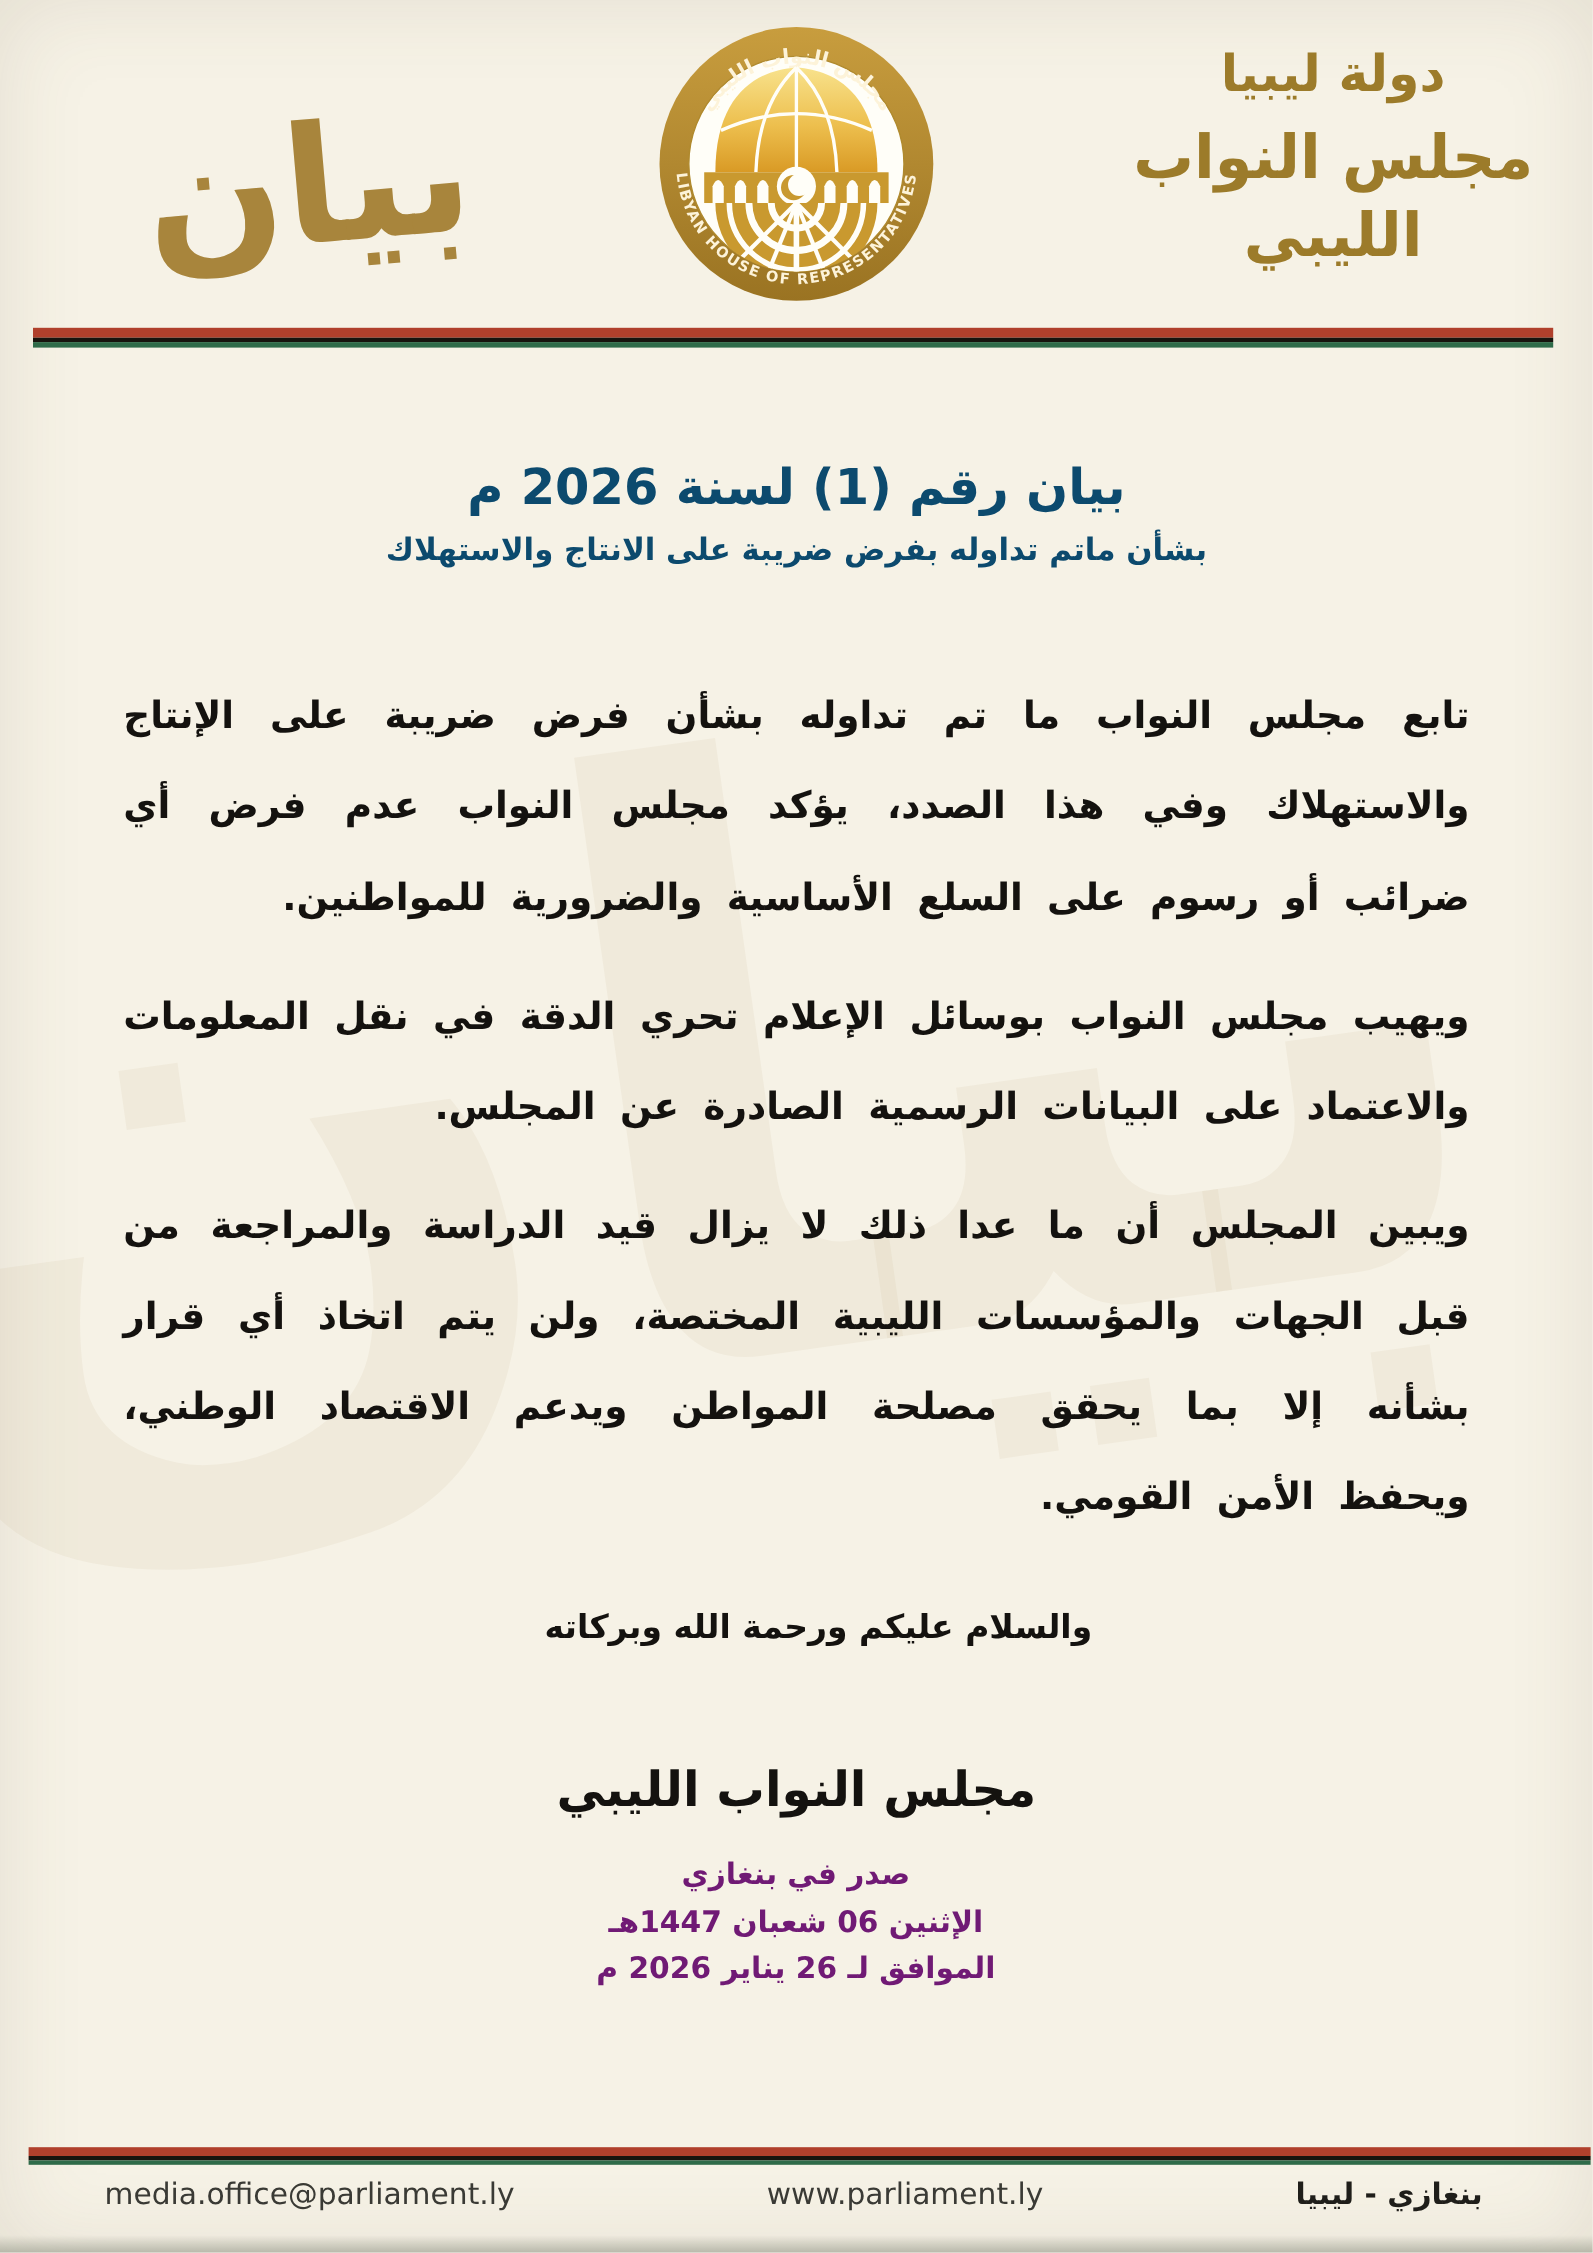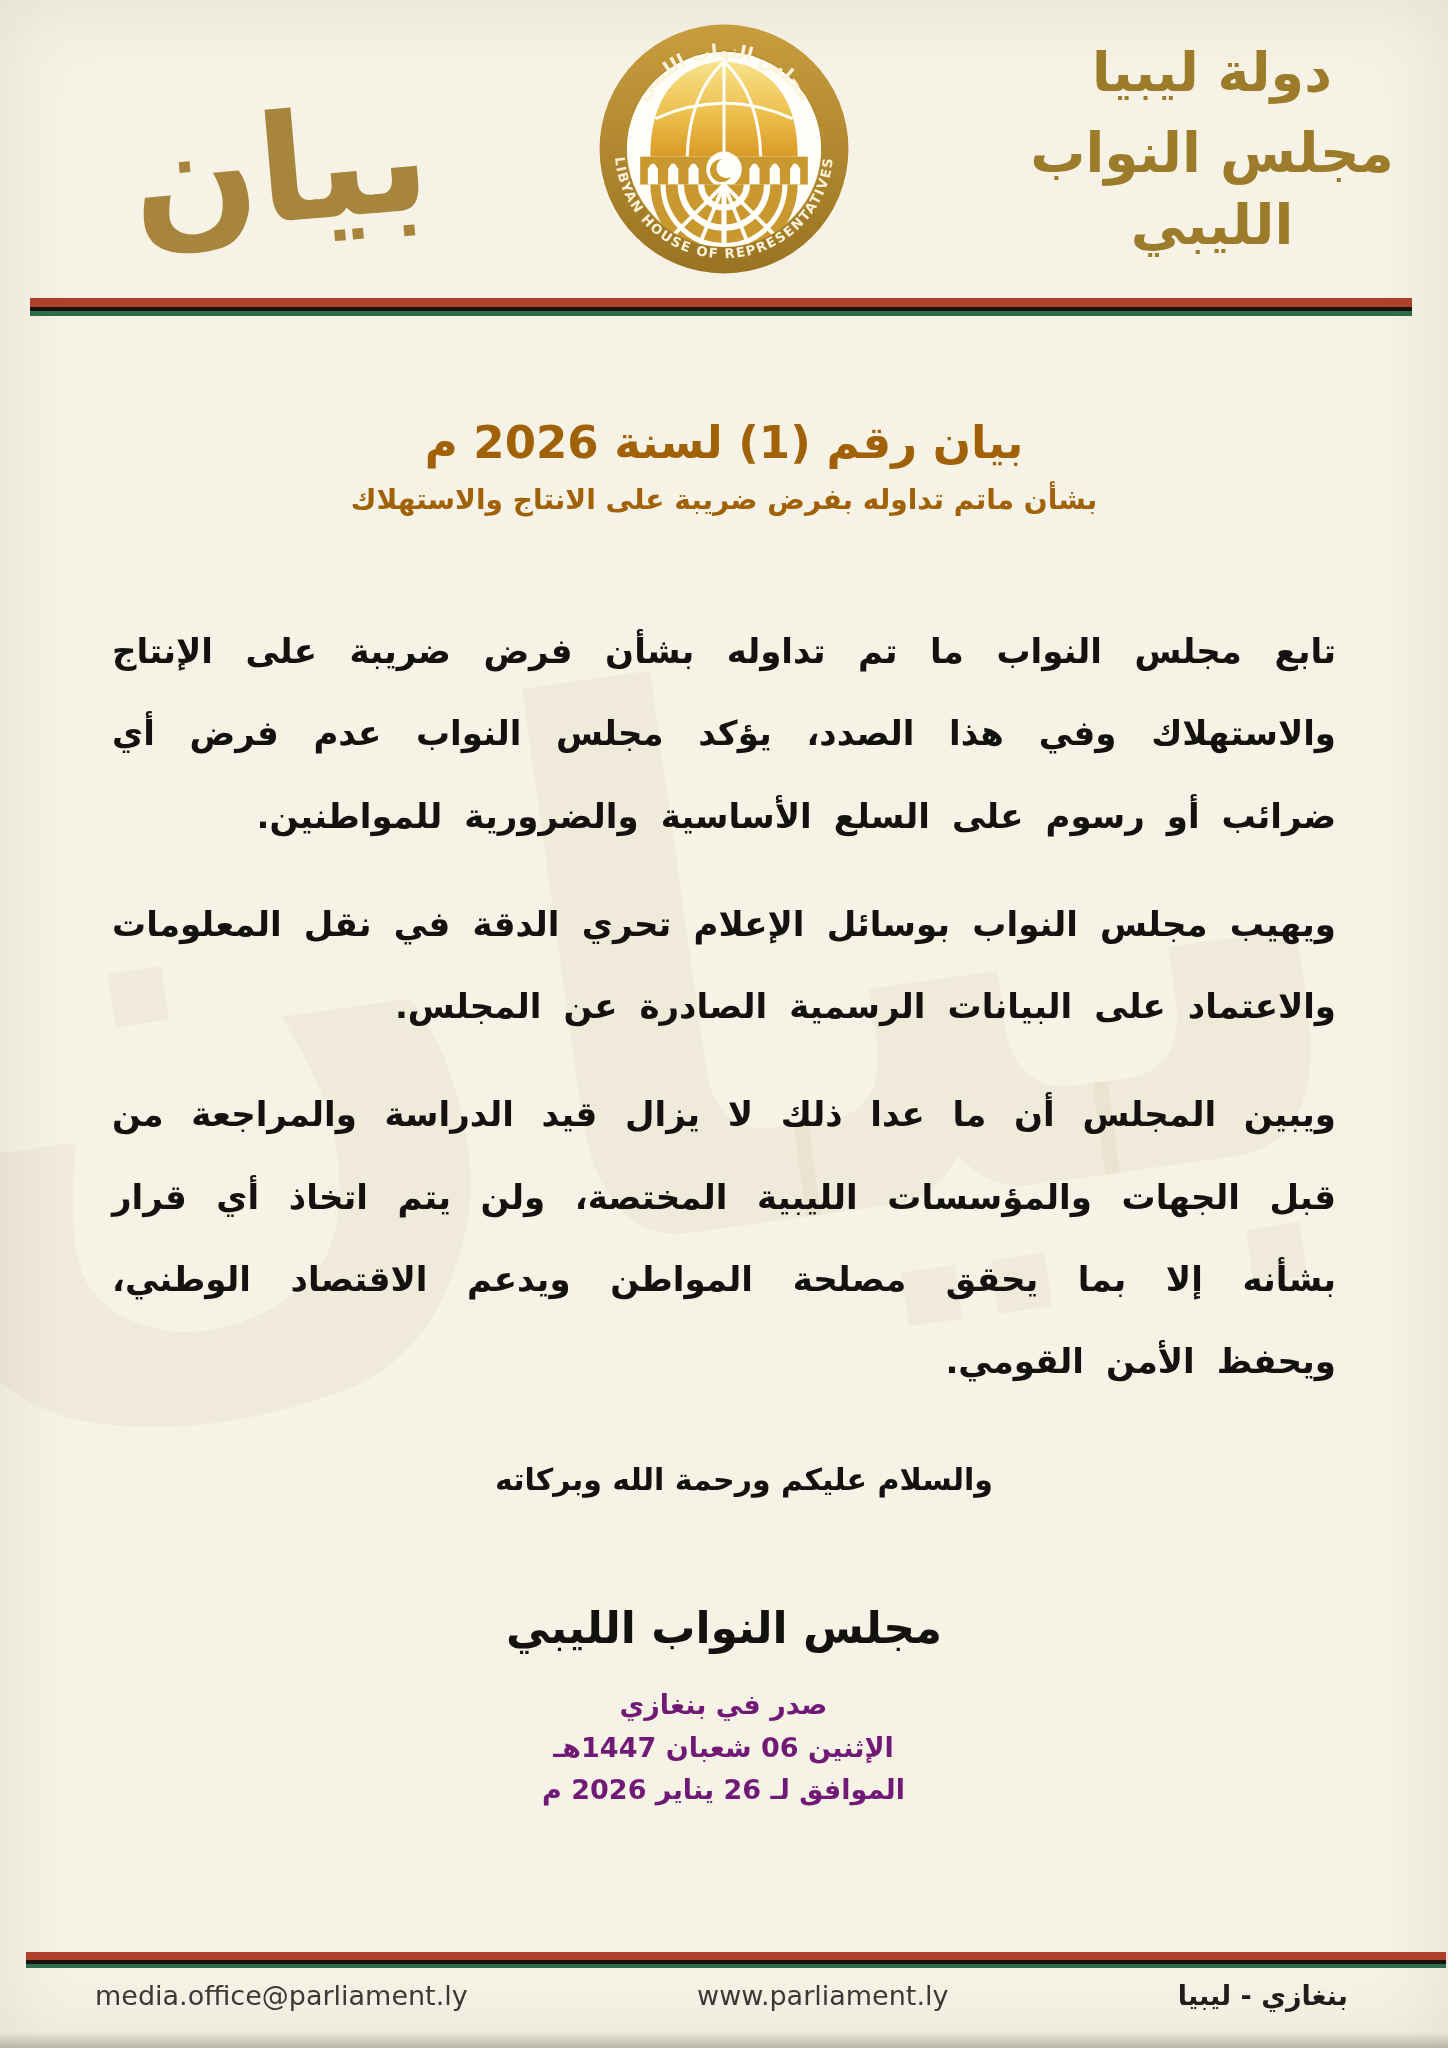--- a/index.html
+++ b/index.html
@@ -19,40 +19,40 @@
     transform:rotate(-5deg);
   }
   .logo-wrap {
     position:absolute; top:22px; left:50%; transform:translateX(-50%);
     width:254px; height:254px;
   }
   .calg-state {
     position:absolute; right:16px; top:38px; width:440px;
     text-align:center; color:#9c7b2a; direction:rtl; line-height:1.3;
   }
-  .calg-state .l1 { font-size:54px; font-weight:bold; }
+  .calg-state .l1 { font-size:46px; font-weight:bold; }
   .calg-state .l2 { font-size:55px; font-weight:bold; margin-top:10px; }
   
   .flag-divider { position:absolute; left:30px; right:36px; top:298px; }
   .flag-divider .red   { height:9px; background:#b0402c; }
   .flag-divider .black { height:4px; background:#17140e; }
   .flag-divider .green { height:5px; background:#2f6b49; }
   .flag-divider-footer { position:absolute; left:26px; right:2px; top:1952px; }
   .flag-divider-footer .red   { height:8px; background:#b0402c; }
   .flag-divider-footer .black { height:4px; background:#17140e; }
   .flag-divider-footer .green { height:4px; background:#2f6b49; }
   
   .watermark {
     position:absolute; top:470px; left:40px; width:1150px; height:1030px;
     display:flex; align-items:center; justify-content:center;
     font-size:740px; font-weight:bold; color:rgba(176,148,84,0.07);
     transform:rotate(-8deg); pointer-events:none; z-index:0;
   }
   
-  .title-block { position:absolute; top:416px; left:0; right:0; text-align:center; color:#a16207; direction:rtl; z-index:1; }
+  .title-block { position:absolute; top:416px; left:0; right:0; text-align:center; color:#0c4a6e; direction:rtl; z-index:1; }
   .title-line1 { font-size:45px; font-weight:bold; }
   .title-line2 { font-size:28px; font-weight:bold; margin-top:14px; }
   
   .body-block {
     position:absolute; top:610px; left:112px; right:112px;
     direction:rtl; text-align:justify; color:#14120f; z-index:1;
   }
   .body-block p {
     font-size:34px; font-weight:bold; line-height:2.42;
     margin:0 0 26px 0; word-spacing:0.30em;

